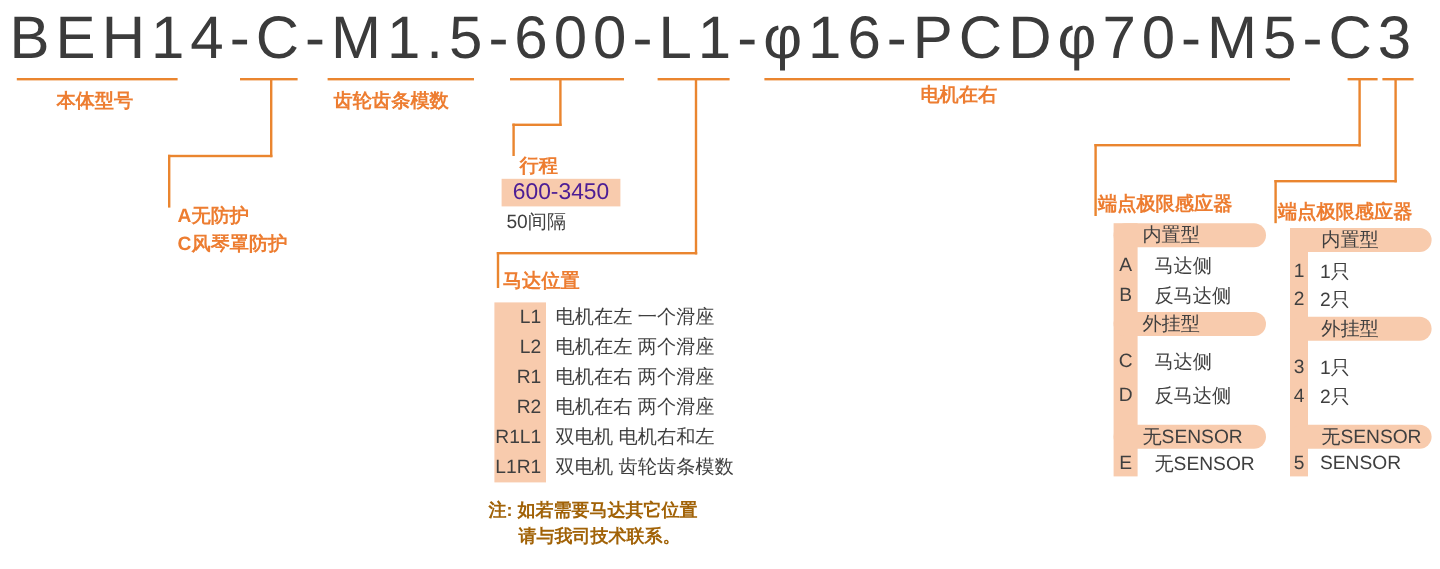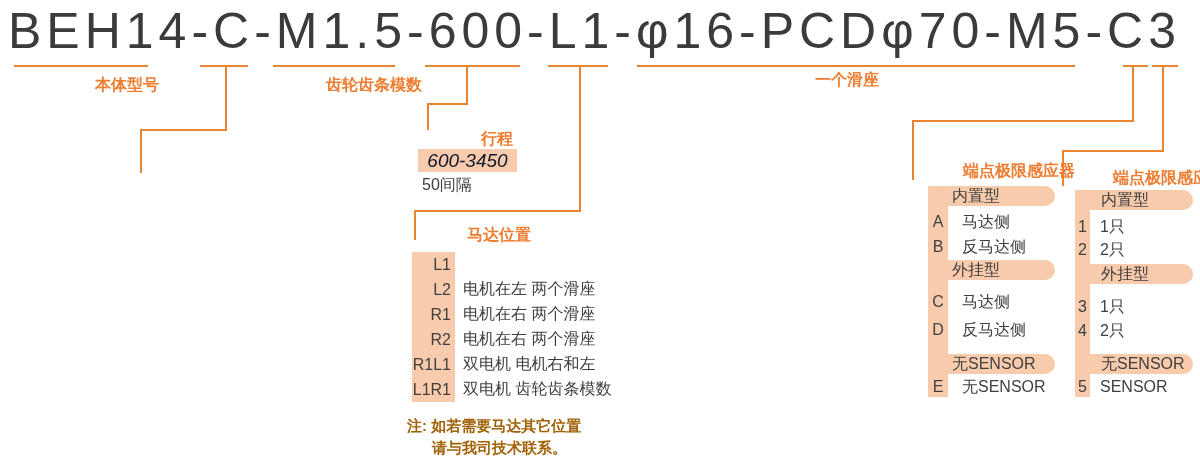--- a/index.html
+++ b/index.html
@@ -8,26 +8,26 @@
     font-family:"Liberation Sans","DejaVu Sans",sans-serif;color:#3f3f3f;
   }
   .model-code{
     position:absolute;left:8px;top:0;font-size:50px;line-height:62px;
     letter-spacing:5px;color:#3b3b3b;white-space:nowrap;font-weight:400;
   }
   .ln{position:absolute;background:#ea852f;}
   .h{height:2px;} .v{width:2px;}
   .olabel{
     position:absolute;color:#ed7d31;font-weight:bold;font-size:16px;
-    line-height:18px;white-space:nowrap;margin-left:48px;
+    line-height:18px;white-space:nowrap;
   }
   .protection{line-height:23px;}
   .hl{
-    position:absolute;background:#f8cbad;color:#0f172a;
-    display:flex;align-items:center;justify-content:center;font-style:italic;
+    position:absolute;background:#f8cbad;color:#4c1d95;
+    display:flex;align-items:center;justify-content:center;
   }
   .stroke-range{left:418px;top:149px;width:99px;height:23px;font-size:19px;}
   .plain{position:absolute;color:#3f3f3f;white-space:nowrap;}
   .stroke-step{left:422px;top:175px;font-size:16px;}
 
   
   .motor{position:absolute;left:412px;top:252px;width:230px;}
   .motor .stripe{position:absolute;left:0;top:0;bottom:0;width:43px;background:#f8cbad;}
   .mrow{position:relative;height:25px;display:flex;align-items:center;font-size:16px;}
   .mcode{width:43px;text-align:right;padding-right:4px;box-sizing:border-box;}
@@ -89,32 +89,37 @@
   <div class="ln h" style="left:912px;top:120px;width:222px;"></div>
   <div class="ln v" style="left:912px;top:120px;height:60px;"></div>
 
   <div class="ln h" style="left:1152px;top:65px;width:26px;"></div>
   <div class="ln v" style="left:1162px;top:65px;height:87px;"></div>
   <div class="ln h" style="left:1062px;top:150px;width:102px;"></div>
   <div class="ln v" style="left:1062px;top:150px;height:36px;"></div>
 
   <div class="olabel" style="left:47px;top:76px;">本体型号</div>
   <div class="olabel" style="left:278px;top:76px;">齿轮齿条模数</div>
-  <div class="olabel" style="left:767px;top:71px;">一个滑座</div>
-
+  <div class="olabel" style="left:767px;top:71px;">电机在右</div>
+
+  <div class="olabel protection" style="left:148px;top:169px;">
+    <div>A无防护</div>
+    <div>C风琴罩防护</div>
+  </div>
 
   <div class="olabel" style="left:433px;top:130px;">行程</div>
   <div class="hl stroke-range">600-3450</div>
   <div class="plain stroke-step">50间隔</div>
 
   <div class="olabel" style="left:419px;top:226px;">马达位置</div>
   <div class="motor">
     <div class="stripe"></div>
     <div class="mrow">
       <span class="mcode">L1</span>
+      <span class="mdesc">电机在左 一个滑座</span>
     </div>
     <div class="mrow">
       <span class="mcode">L2</span>
       <span class="mdesc">电机在左 两个滑座</span>
     </div>
     <div class="mrow">
       <span class="mcode">R1</span>
       <span class="mdesc">电机在右 两个滑座</span>
     </div>
     <div class="mrow">

